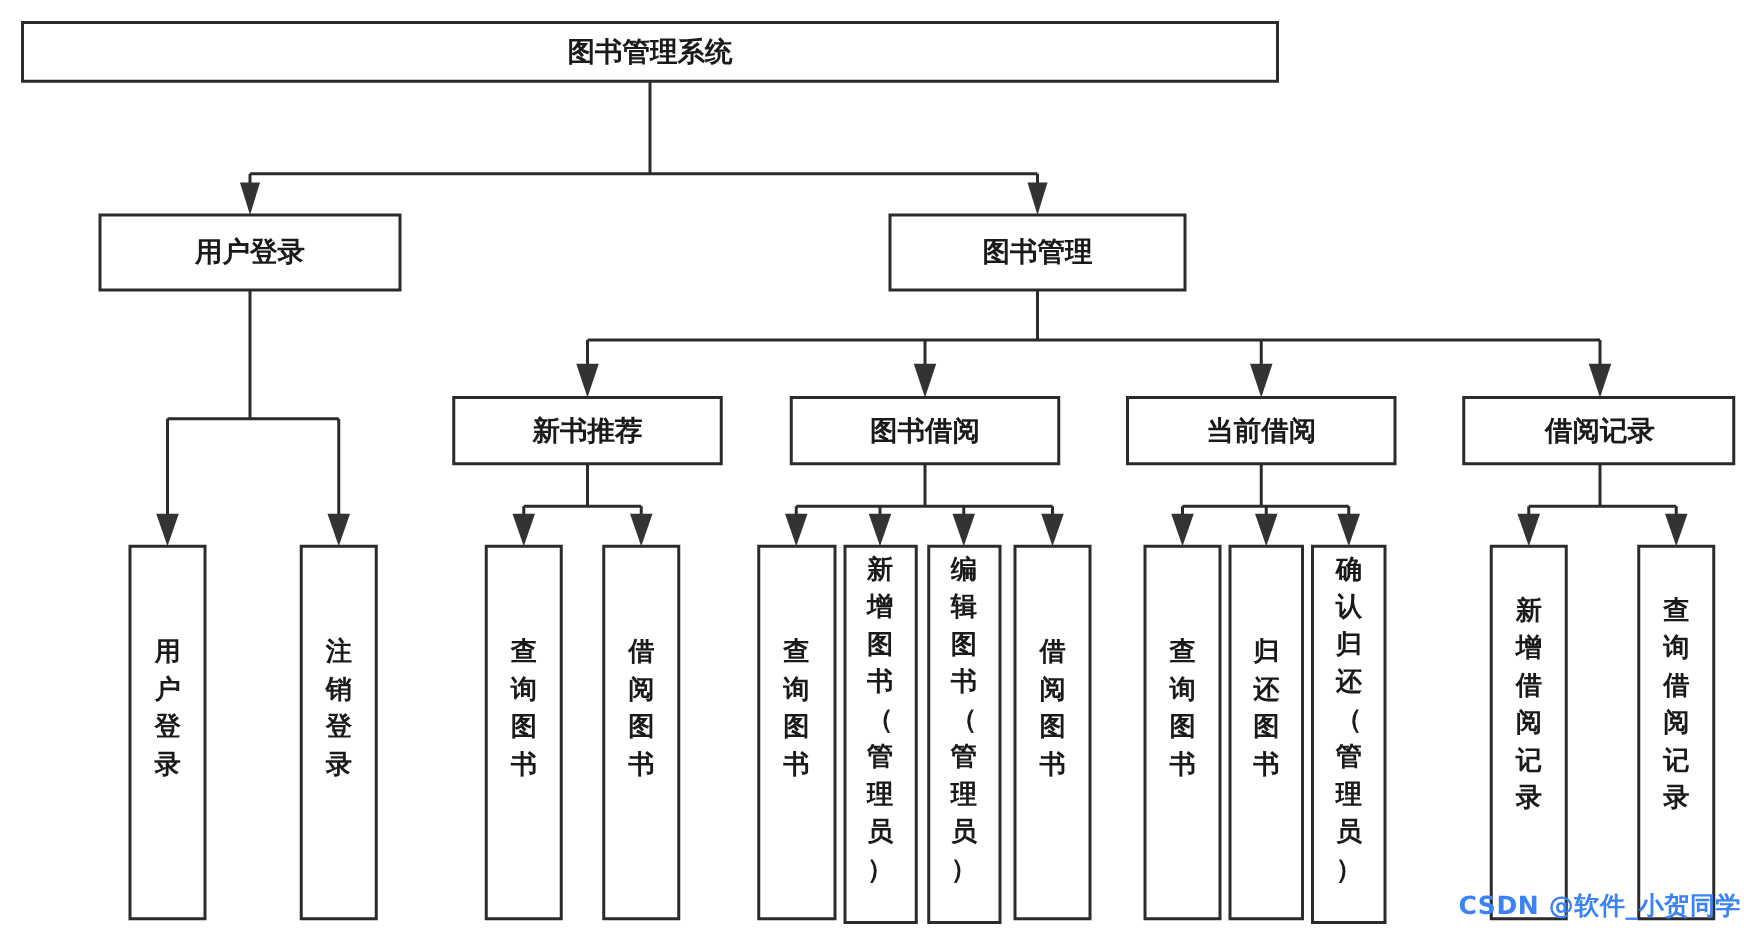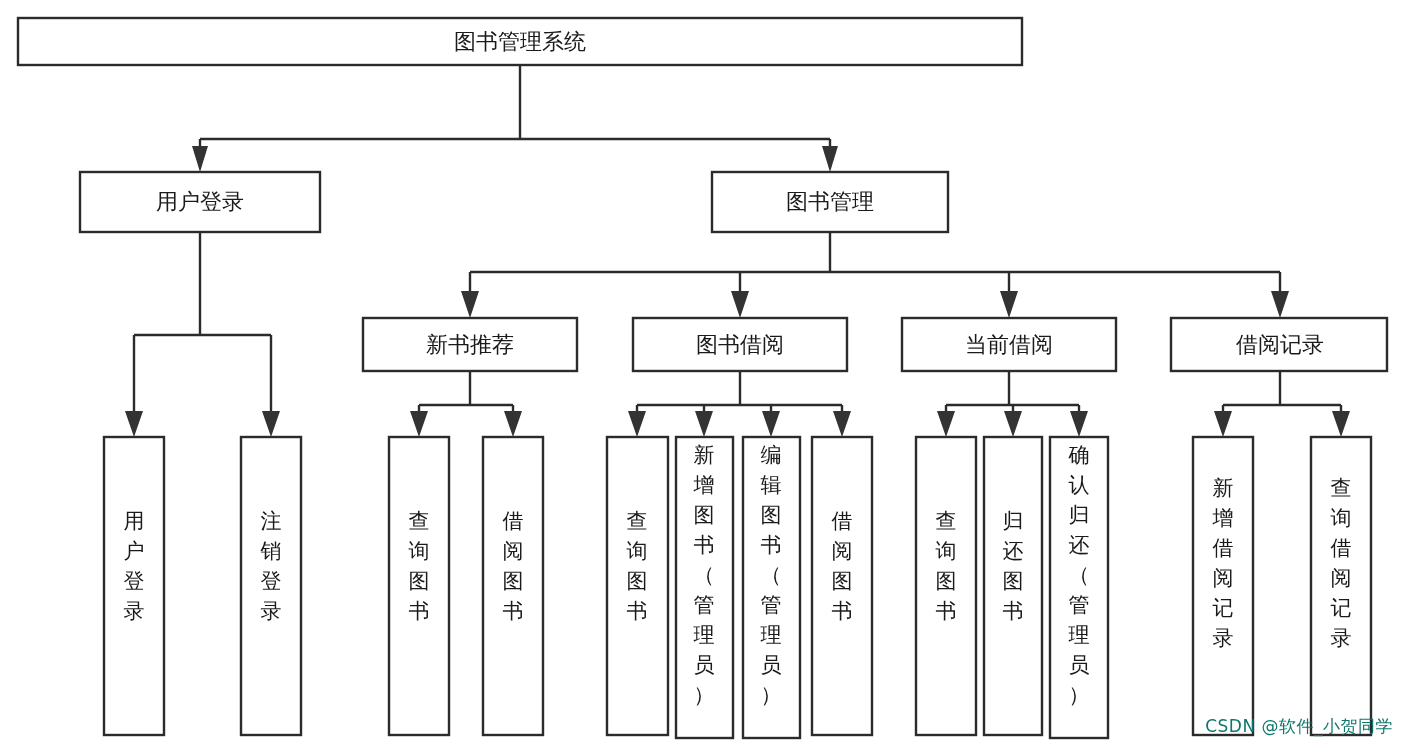--- a/index.html
+++ b/index.html
@@ -12,20 +12,21 @@
     width: 1405px;
     height: 747px;
     font-family: "DejaVu Sans", "Liberation Sans", sans-serif;
     overflow: hidden;
   }
   #diagram-root {
     position: relative;
     width: 1405px;
     height: 744px;
     background: #ffffff;
+    font-weight: bold;
   }
   svg#tree-svg {
     position: absolute;
     left: 0;
     top: 0;
     width: 1405px;
     height: 747px;
     display: block;
   }
   .node-box {
@@ -54,22 +55,22 @@
     fill: #1a1a1a;
     font-family: "DejaVu Sans", "Liberation Sans", sans-serif;
     font-size: 21px;
     text-anchor: middle;
   }
   .watermark {
     position: absolute;
     right: 12px;
     bottom: 6px;
     font-family: "DejaVu Sans", "Liberation Sans", sans-serif;
-    font-size: 17px;
-    color: #0f766e;
+    font-size: 20px;
+    color: #3b82f6;
     letter-spacing: 0.5px;
     white-space: nowrap;
     pointer-events: none;
   }
 </style>
 </head>
 <body>
 
 <div id="diagram-root">
 

